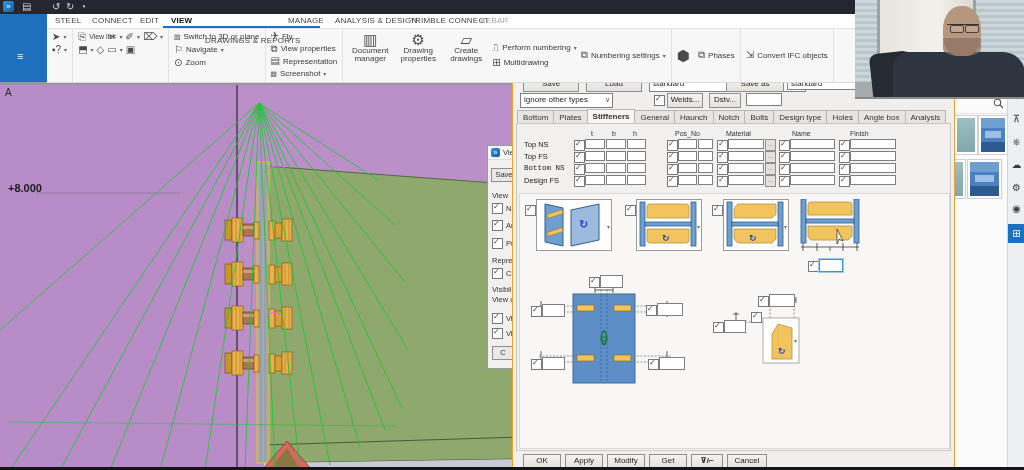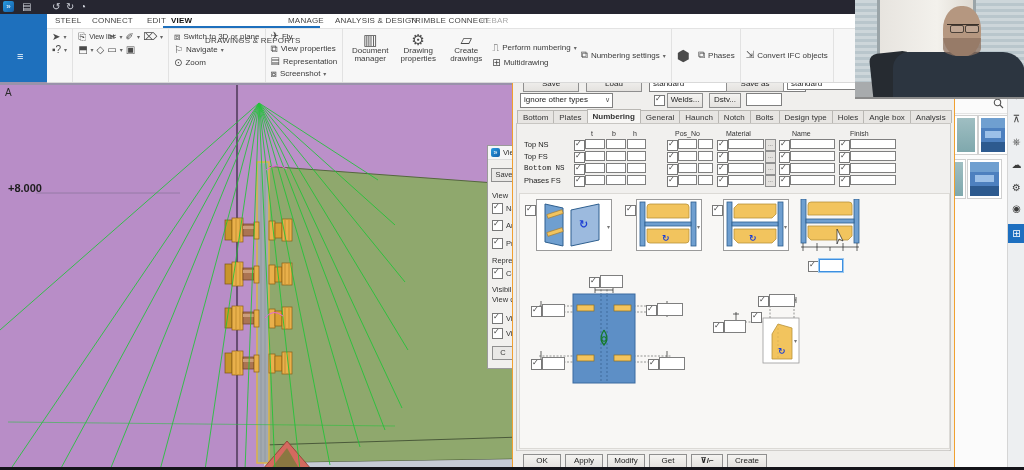--- a/index.html
+++ b/index.html
@@ -94,21 +94,21 @@
     <span class="qa" style="left:66px;">↻</span>
     <span class="qa" style="left:80px;">◔</span>
   </div>
 
   <div class="abs" id="bluestrip">
       <span class="burger">≡</span>
     </div>
   <div class="abs" id="menurow">
     <span class="mtab" style="left:8px;">STEEL</span>
     <span class="mtab" style="left:45px;">CONNECT</span>
-    <span class="mtab" style="left:100px;">EDIT</span>
+    <span class="mtab" style="left:93px;">EDIT</span>
     <span class="mtab act" style="left:124px;">VIEW</span>
     <span class="mtab" style="left:158px;margin-top:20px;">DRAWINGS &amp; REPORTS</span>
     <span class="mtab" style="left:241px;">MANAGE</span>
     <span class="mtab" style="left:288px;">ANALYSIS &amp; DESIGN</span>
     <span class="mtab" style="left:363px;">TRIMBLE CONNECT</span>
     <span class="mtab dis" style="left:433px;">REBAR</span>
     <div id="mtab-underline" style="left:116px;"></div>
   </div>
 
   <div class="abs" id="ribbon">
@@ -354,21 +354,21 @@
 
     <div class="sel" style="left:7px;top:40px;width:88px;height:13px;"><span>ignore other types</span></div>
     <span class="cb" style="position:absolute;left:141px;top:42px;"></span>
     <div class="btn" style="left:154px;top:40px;width:34px;height:13px;">Welds...</div>
     <div class="btn" style="left:196px;top:40px;width:30px;height:13px;">Dstv...</div>
     <div class="fld" style="left:233px;top:40px;width:36px;height:13px;"></div>
 
     <div class="tabs">
       <span class="tab">Bottom</span>
       <span class="tab">Plates</span>
-      <span class="tab act">Numbering</span>
+      <span class="tab act">Stiffeners</span>
       <span class="tab">General</span>
       <span class="tab">Haunch</span>
       <span class="tab">Notch</span>
       <span class="tab">Bolts</span>
       <span class="tab">Design type</span>
       <span class="tab">Holes</span>
       <span class="tab">Angle box</span>
       <span class="tab">Analysis</span>
     </div>
     <div id="tabpage"></div>
@@ -426,21 +426,21 @@
       <div class="fld" style="left:185px;top:110px;width:15px;height:10px;"></div>
       <span class="cb" style="position:absolute;left:204px;top:111px;"></span>
       <div class="fld" style="left:215px;top:110px;width:36px;height:10px;"></div>
       <div class="dotbtn" style="left:252px;top:110px;">...</div>
       <span class="cb" style="position:absolute;left:266px;top:111px;"></span>
       <div class="fld" style="left:277px;top:110px;width:45px;height:10px;"></div>
       <span class="cb" style="position:absolute;left:326px;top:111px;"></span>
       <div class="fld" style="left:337px;top:110px;width:46px;height:10px;"></div>
     </div>
     <div>
-      <span class="rowlab" style="left:11px;top:123px;">Phases FS</span>
+      <span class="rowlab" style="left:11px;top:123px;">Design FS</span>
       <span class="cb" style="position:absolute;left:61px;top:123px;"></span>
       <div class="fld" style="left:72px;top:122px;width:20px;height:10px;"></div>
       <div class="fld" style="left:93px;top:122px;width:20px;height:10px;"></div>
       <div class="fld" style="left:114px;top:122px;width:19px;height:10px;"></div>
       <span class="cb" style="position:absolute;left:154px;top:123px;"></span>
       <div class="fld" style="left:165px;top:122px;width:19px;height:10px;"></div>
       <div class="fld" style="left:185px;top:122px;width:15px;height:10px;"></div>
       <span class="cb" style="position:absolute;left:204px;top:123px;"></span>
       <div class="fld" style="left:215px;top:122px;width:36px;height:10px;"></div>
       <div class="dotbtn" style="left:252px;top:122px;">...</div>
@@ -579,21 +579,21 @@
     <span class="cb" style="position:absolute;left:238px;top:259px;"></span>
     <span class="cb" style="position:absolute;left:200px;top:269px;"></span>
     <div class="fld" style="left:211px;top:267px;width:22px;height:13px;"></div>
 
     <div style="position:absolute;left:4px;top:397px;width:432px;border-top:1px solid #d0cecb;"></div>
     <div class="btn" style="left:10px;top:401px;width:36px;height:12px;">OK</div>
     <div class="btn" style="left:52px;top:401px;width:36px;height:12px;">Apply</div>
     <div class="btn" style="left:94px;top:401px;width:36px;height:12px;">Modify</div>
     <div class="btn" style="left:136px;top:401px;width:36px;height:12px;">Get</div>
     <div class="btn" style="left:178px;top:401px;width:30px;height:12px;font-weight:bold;">⊽/⌐</div>
-    <div class="btn" style="left:214px;top:401px;width:38px;height:12px;">Create</div>
+    <div class="btn" style="left:214px;top:401px;width:38px;height:12px;">Cancel</div>
   </div>
 
   <div class="abs" id="rpanel">
     <div class="srow">
       <svg class="abs" style="left:42px;top:4px;" width="11" height="11" viewBox="0 0 11 11">
         <circle cx="4.5" cy="4.5" r="3.2" fill="none" stroke="#555" stroke-width="1.1"></circle>
         <line x1="7" y1="7" x2="10" y2="10" stroke="#555" stroke-width="1.1"></line>
       </svg>
     </div>
     <div class="thumb" style="left:3px;top:33px;width:22px;height:38px;">

